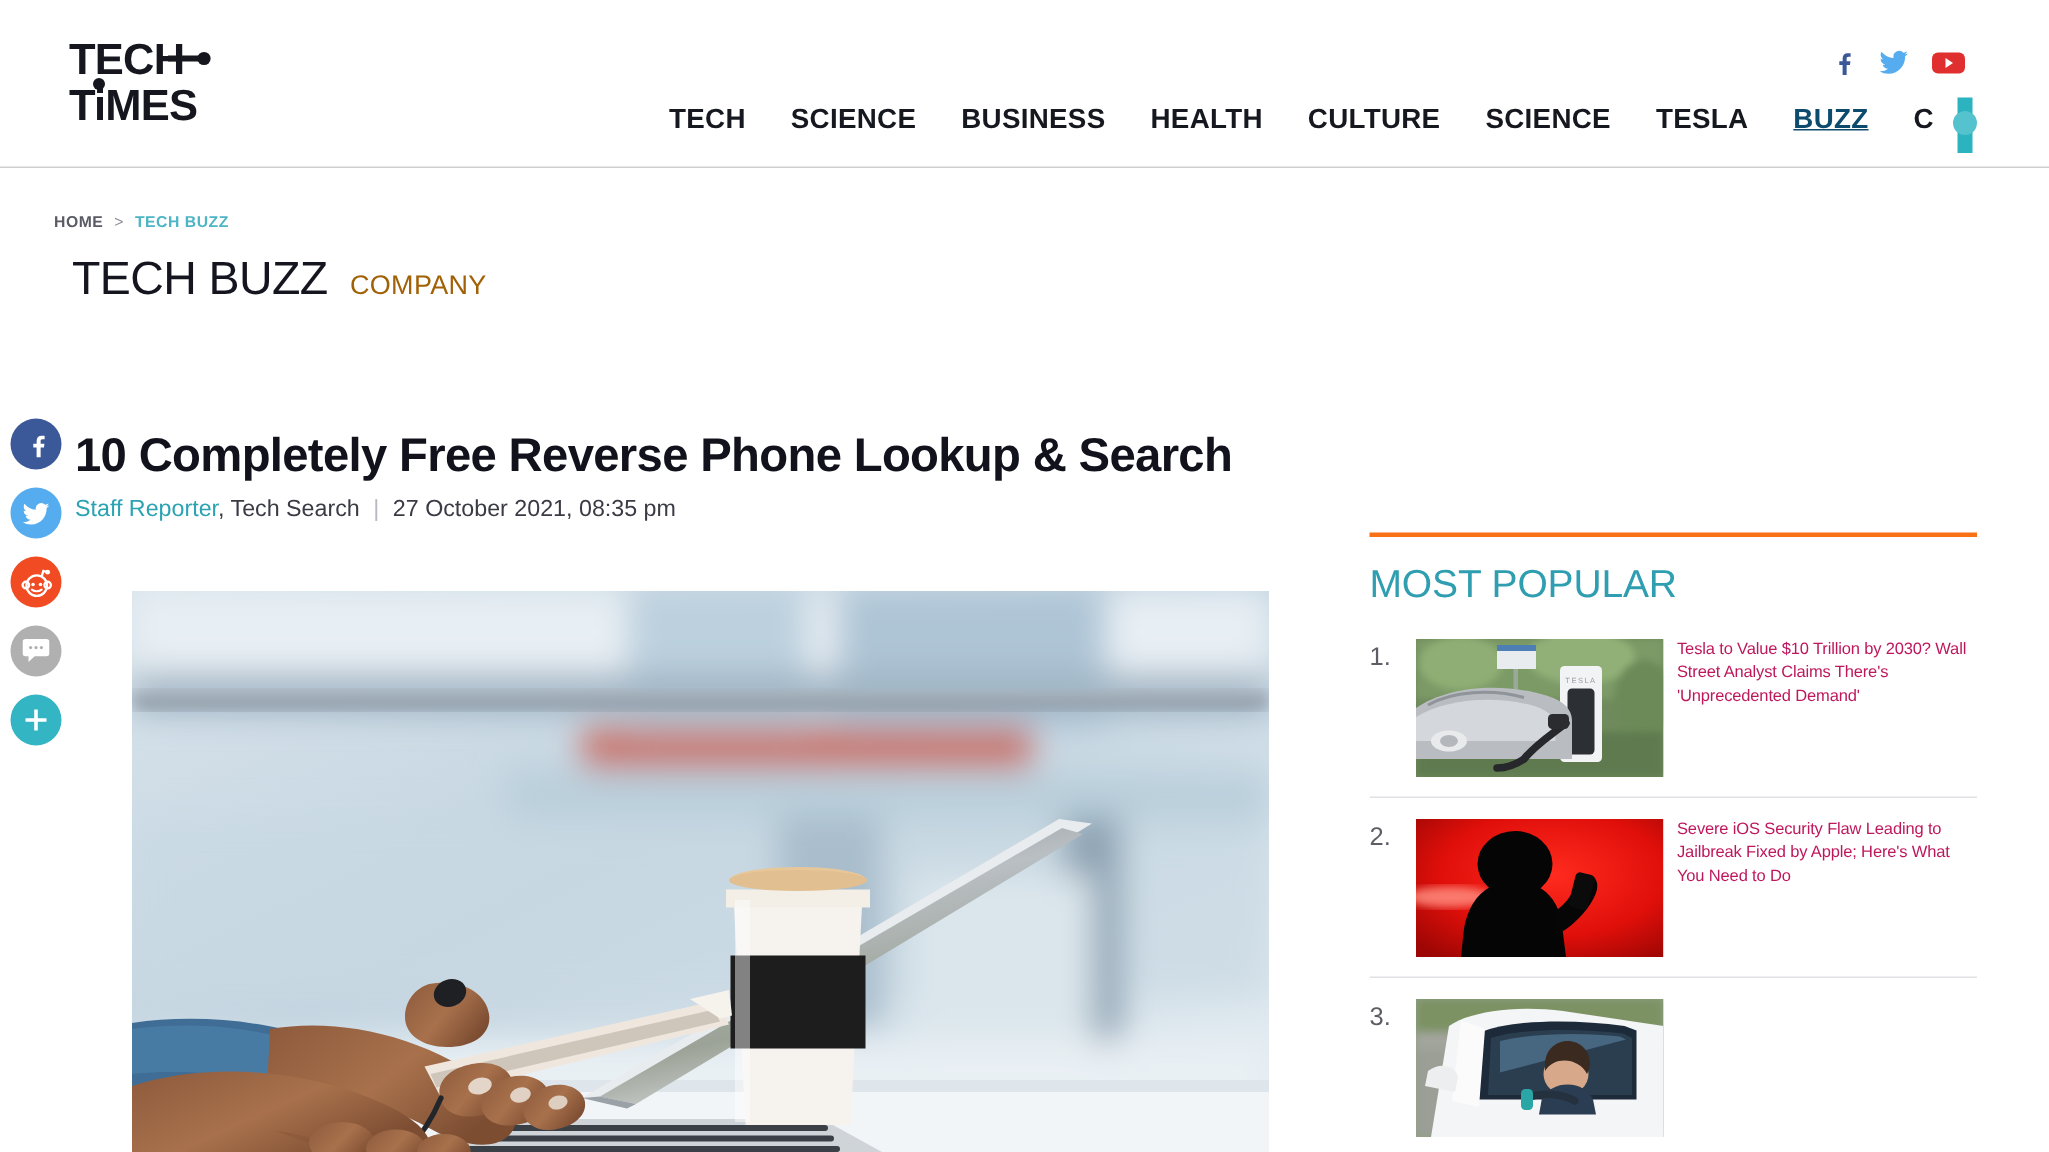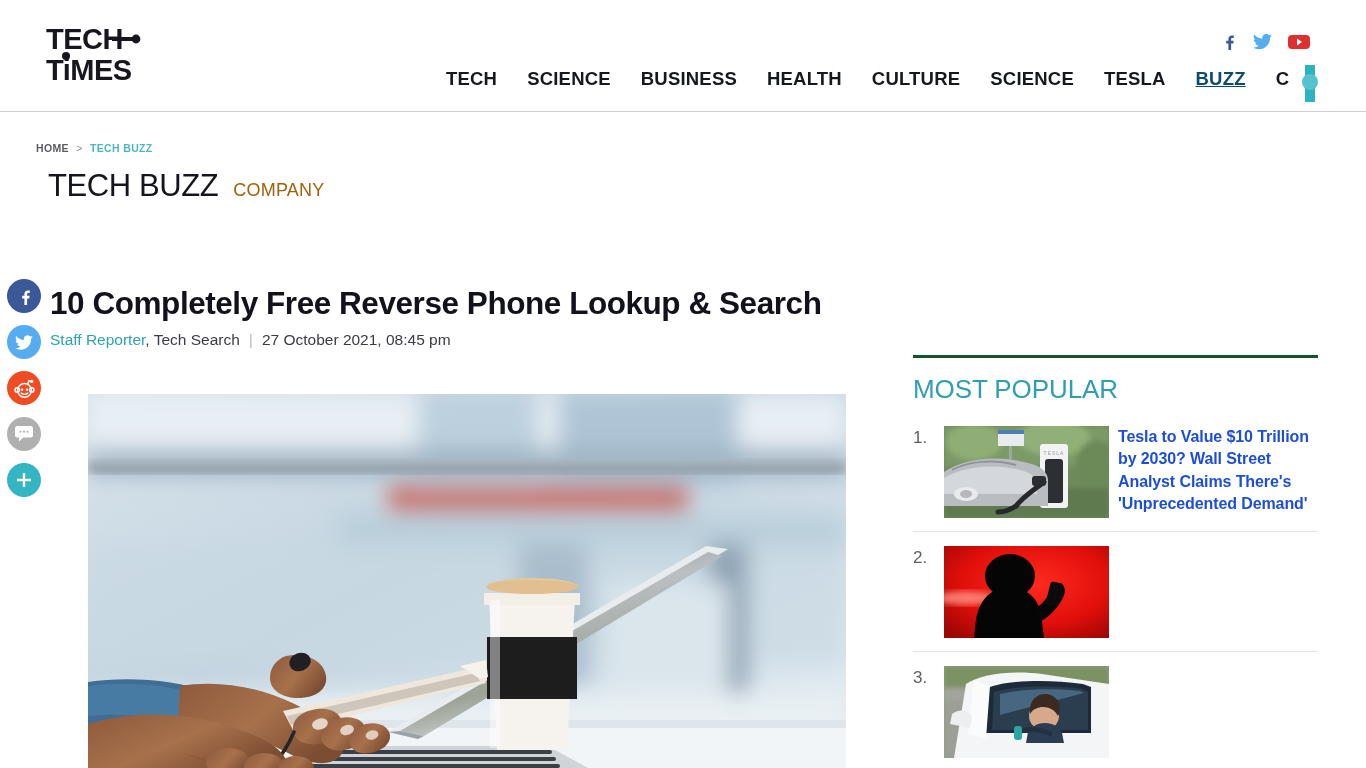--- a/index.html
+++ b/index.html
@@ -147,21 +147,21 @@
     overflow: hidden;
     background: #cdd9e2;
   }
   .hero svg { display: block; }
 
   
   .mp {
     position: absolute;
     left: 913px; top: 355px;
     width: 405px;
-    border-top: 3px solid #14532d;
+    border-top: 3px solid #f97316;
     overflow: hidden;
     height: 413px;
   }
   .mp-title {
     margin-top: 16px;
     font-size: 26px;
     font-weight: 400;
     letter-spacing: -0.1px;
     color: #2f9eb0;
   }
@@ -185,24 +185,24 @@
   }
   .mp-thumb {
     width: 165px; height: 92px;
     flex: 0 0 165px;
     overflow: hidden;
     background: #ddd;
     line-height: 0;
   }
   .mp-thumb svg { display: block; }
   .mp-headline {
-    font-size: 16px;
-    font-weight: 700;
+    font-size: 11px;
+    font-weight: 400;
     line-height: 1.4;
-    color: #1d4ed8;
+    color: #be185d;
     letter-spacing: -0.1px;
   }
 </style>
 </head>
 <body>
 
 <div class="header">
 
   <a class="logo">
     <svg width="120" height="62" viewBox="0 0 120 62">
@@ -303,21 +303,21 @@
   <div class="share-btn sb-pl">
     <svg width="18" height="18" viewBox="0 0 18 18">
         <path fill="#fff" d="M7.8 2h2.4v5.8H16v2.4h-5.8V16H7.8v-5.8H2V7.8h5.8z"></path>
       </svg>
   </div>
 </div>
 
 <h1 class="article-title">10 Completely Free Reverse Phone Lookup &amp; Search</h1>
 
 <div class="byline">
-  <span class="author">Staff Reporter</span><span>, Tech Search</span><span class="pipe">|</span><span>27 October 2021, 08:45 pm</span>
+  <span class="author">Staff Reporter</span><span>, Tech Search</span><span class="pipe">|</span><span>27 October 2021, 08:35 pm</span>
 </div>
 
 <div class="hero">
   <svg width="758" height="374" viewBox="0 0 758 374" preserveAspectRatio="xMidYMid slice">
     <defs>
       <linearGradient id="bgGrad" x1="0" y1="0" x2="1" y2="1">
         <stop offset="0%" stop-color="#d9e4ec"></stop>
         <stop offset="45%" stop-color="#c3d4e0"></stop>
         <stop offset="100%" stop-color="#e6eef3"></stop>
       </linearGradient>
@@ -497,20 +497,21 @@
             </g>
 
           <path d="M88 28c0-11-9-19-21-19s-22 8-22 20c0 7 2 12 5 16-10 5-16 16-18 28l-2 19h70l-3-24c-2-11-8-19-16-23 4-4 7-10 7-17z" fill="#050505"></path>
 
           <ellipse cx="66" cy="30" rx="25" ry="22" fill="#050505"></ellipse>
 
           <path d="M92 62c6-4 12-10 14-18 2-7 9-9 13-5 4 5 1 12-3 18-6 9-14 16-22 20z" fill="#060606"></path>
           <rect x="104" y="36" width="13" height="24" rx="3" fill="#0b0b0b" transform="rotate(14 110 48)"></rect>
         </svg>
       </div>
+      <div class="mp-headline">Severe iOS Security Flaw Leading to Jailbreak Fixed by Apple; Here's What You Need to Do</div>
     </div>
 
     <div class="mp-item">
       <div class="mp-rank">3.</div>
       <div class="mp-thumb">
         <svg width="165" height="92" viewBox="0 0 165 92">
           <defs>
               <filter id="b3">
                 <feGaussianBlur stdDeviation="2.8"></feGaussianBlur>
               </filter>

